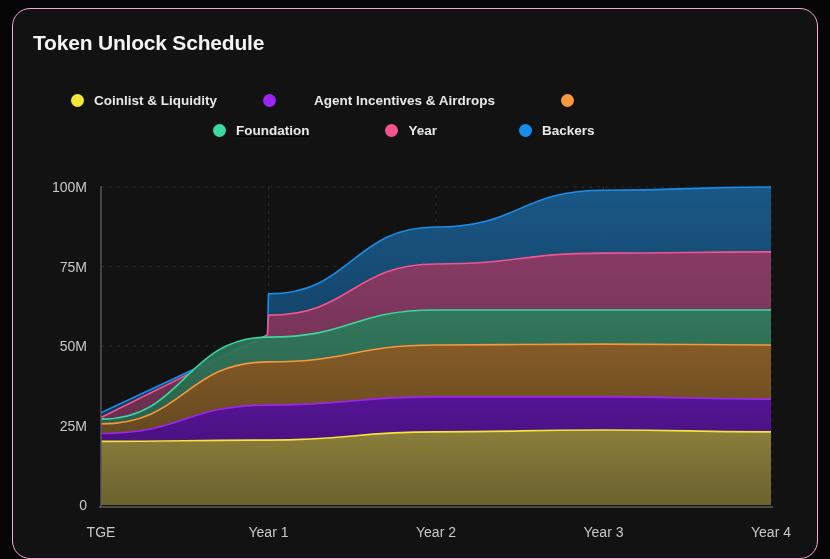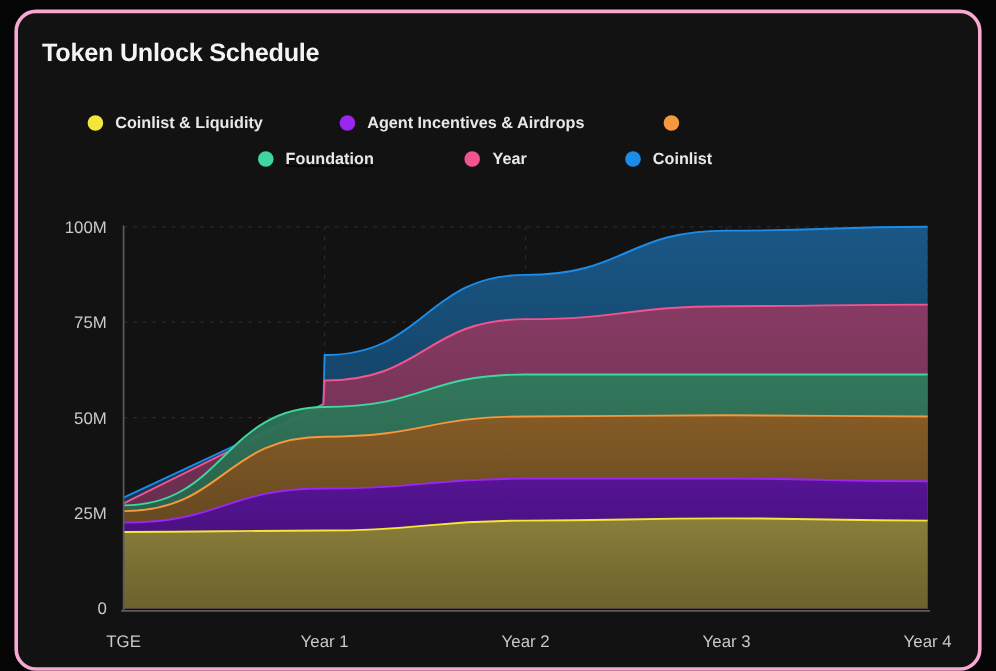--- a/index.html
+++ b/index.html
@@ -12,21 +12,21 @@
     overflow: hidden;
   }
 
   #card {
     position: absolute;
     left: 12px;
     top: 8px;
     width: 806px;
     height: 551px;
     background: #121213;
-    border: 3px solid #f9a8d4;
+    border: 1px solid #f9a8d4;
     border-radius: 18px;
     overflow: hidden;
   }
 
   #title {
     position: absolute;
     left: 20px;
     top: 22px;
     font-size: 21px;
     font-weight: bold;
@@ -46,22 +46,22 @@
     align-items: center;
     height: 30px;
   }
   .legend-row.row1 { padding-left: 38px; }
   .legend-row.row2 { padding-left: 180px; }
   .legend-item {
     display: flex;
     align-items: center;
     white-space: nowrap;
   }
-  .legend-item.gap1 { margin-right: 64px; }
-  .legend-item.gap2 { margin-right: 66px; }
+  .legend-item.gap1 { margin-right: 46px; }
+  .legend-item.gap2 { margin-right: 66px; gap: 28px; }
   .legend-item.gap3 { margin-right: 76px; text-decoration: underline; }
   .legend-item.gap4 { margin-right: 82px; }
   .dot {
     width: 13px;
     height: 13px;
     border-radius: 50%;
     margin-right: 10px;
     flex: 0 0 auto;
   }
   .legend-label {
@@ -118,21 +118,21 @@
       <div class="legend-item gap3">
         <span class="dot" style="background:#3fd6a0"></span>
         <span class="legend-label">Foundation</span>
       </div>
       <div class="legend-item gap4">
         <span class="dot" style="background:#f2548f"></span>
         <span class="legend-label">Year</span>
       </div>
       <div class="legend-item">
         <span class="dot" style="background:#1a8dea"></span>
-        <span class="legend-label">Coinlist</span>
+        <span class="legend-label">Backers</span>
       </div>
     </div>
   </div>
 
   <div id="plot-wrap">
     <svg id="svg" width="806" height="551">
       <defs>
         <linearGradient id="g-backers" x1="0" y1="0" x2="0" y2="1">
           <stop offset="0%" stop-color="#1b5b8c"></stop>
             <stop offset="100%" stop-color="#0c2c45"></stop>

